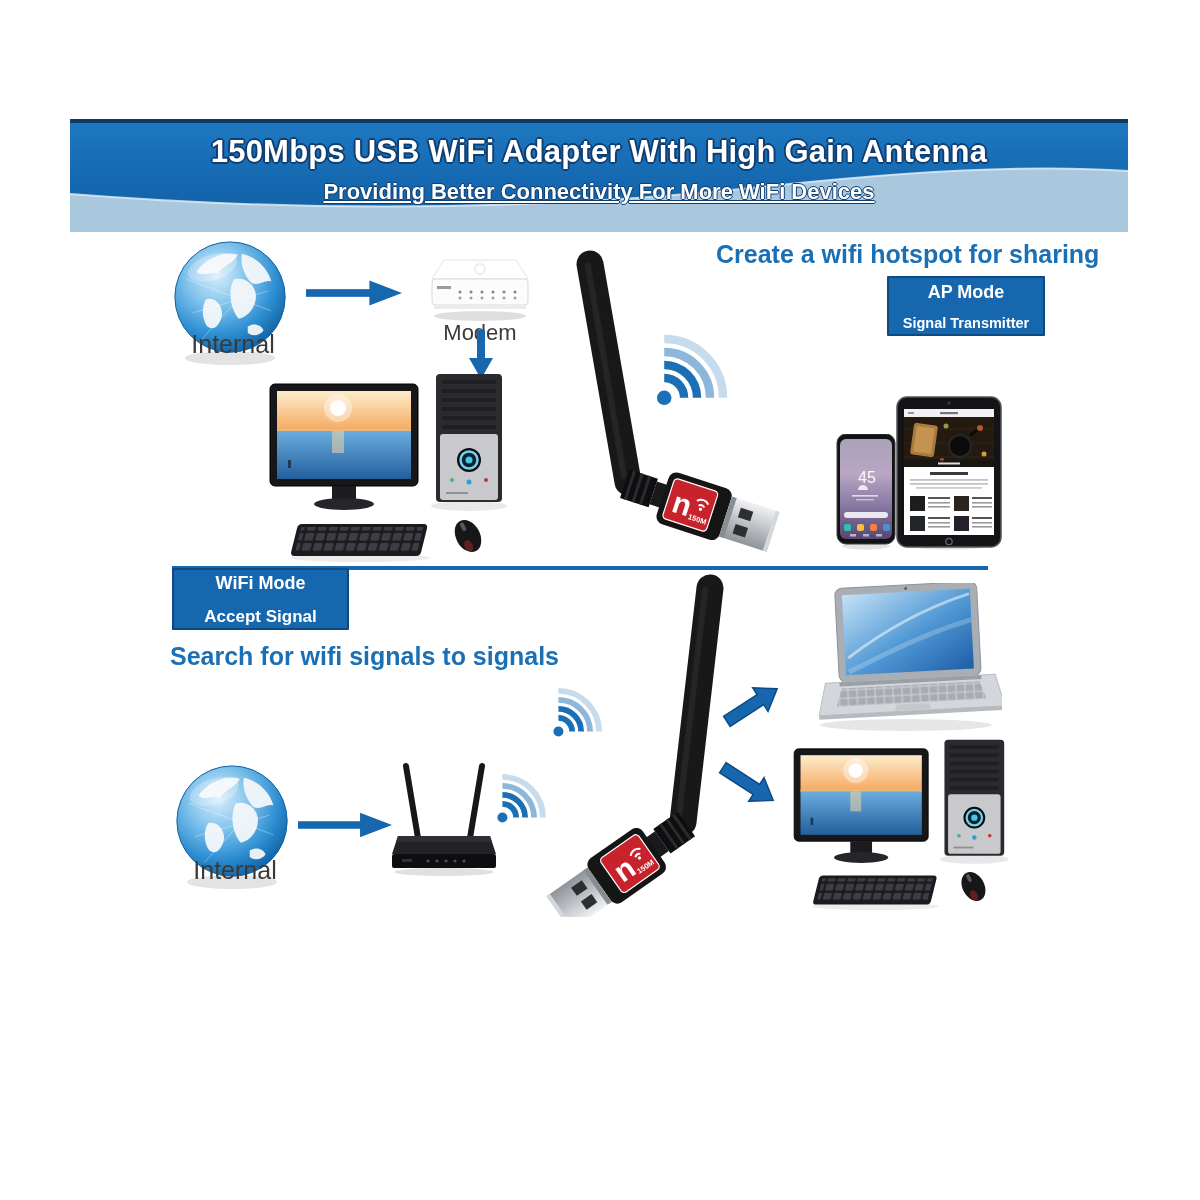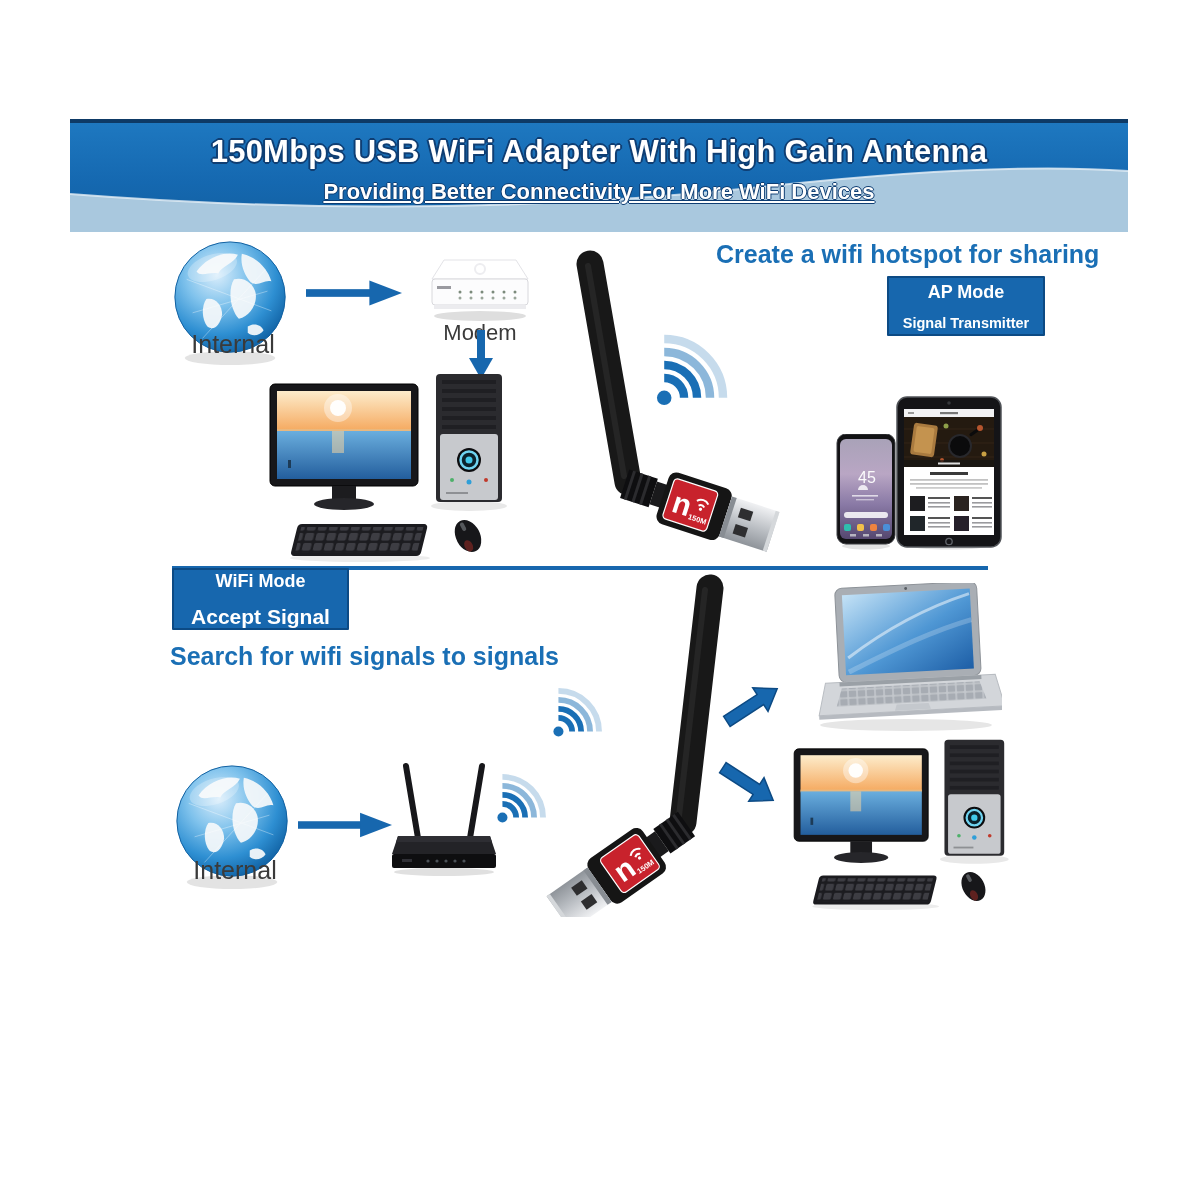--- a/index.html
+++ b/index.html
@@ -14,21 +14,21 @@
     text-shadow:-2px 0 0 #0f3e73,2px 0 0 #0f3e73,0 -2px 0 #0f3e73,0 2px 0 #0f3e73,
                 -1px -1px 0 #0f3e73,1px 1px 0 #0f3e73,-1px 1px 0 #0f3e73,1px -1px 0 #0f3e73;}
   .banner-subtitle{margin-top:9px;font-size:22px;font-weight:bold;color:#ffffff;
     text-shadow:-1px 0 0 #0f3e73,1px 0 0 #0f3e73,0 -1px 0 #0f3e73,0 1px 0 #0f3e73;text-decoration:underline;}
   .heading{font-size:25px;font-weight:bold;color:#1a6fb5;white-space:nowrap;}
   .badge{background:#1767ae;border:2px solid #0c4a84;border-radius:1px;color:#fff;
          display:flex;flex-direction:column;align-items:center;justify-content:center;
          box-sizing:border-box;text-align:center;}
   .badge .l1{font-size:18px;font-weight:bold;line-height:1.45;}
   .badge .l2{font-size:14.5px;font-weight:bold;line-height:1.3;margin-top:9px;}
-  .badge.wifi .l2{font-size:21px;}
+  .badge.wifi .l2{font-size:17px;}
   .devlabel{color:#3a3a3a;text-align:center;white-space:nowrap;}
   .divider{background:#1767ae;}
   svg text{font-family:"Liberation Sans",sans-serif;}
 </style>
 </head>
 <body>
 
 <div class="canvas">
 
   <svg aria-hidden="true" style="position:absolute;width:0;height:0">

